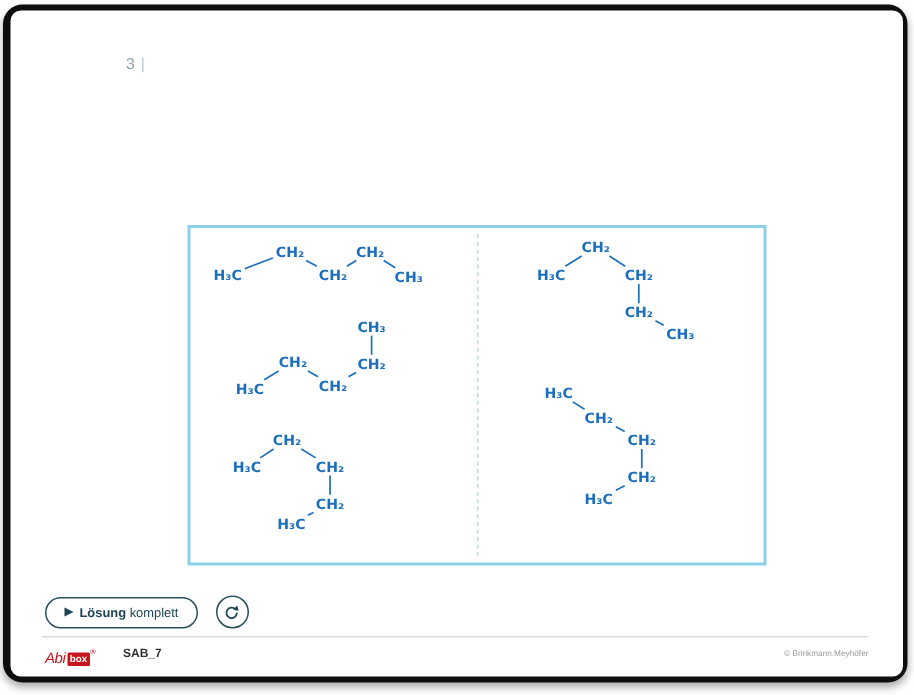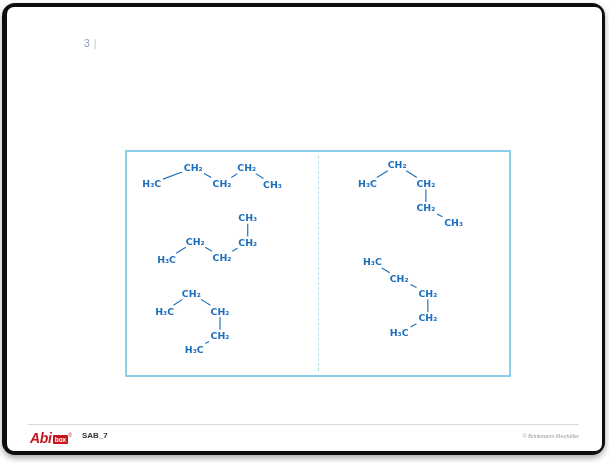--- a/index.html
+++ b/index.html
@@ -40,21 +40,21 @@
   .play{width:0;height:0;border-left:6px solid #1d4457;
         border-top:3.5px solid transparent;border-bottom:3.5px solid transparent;}
   .circle{width:22px;height:22px;border-radius:50%;background:#ffffff;
           border:1.4px solid #28505f;padding:0;display:flex;align-items:center;
           justify-content:center;cursor:pointer;}
 
   .footer-divider{position:absolute;left:28px;right:30px;top:424px;height:0;
                   border-top:1px solid #d9d9d9;}
   .footer{position:absolute;left:30px;right:30px;top:428px;height:16px;}
   .brand{position:absolute;left:0;top:1px;color:#c4161c;white-space:nowrap;}
-  .logo-script{font-style:italic;font-weight:700;font-size:14px;letter-spacing:-.3px;margin-top:28px;}
+  .logo-script{font-style:italic;font-weight:400;font-size:10px;letter-spacing:-.3px;margin-top:28px;}
   .logo-box{display:inline-block;background:#c4161c;color:#ffffff;font-size:6.5px;
             font-weight:700;padding:1px 2px;border-radius:1px;margin-left:1px;
             vertical-align:1px;}
   .logo-reg{font-size:5px;vertical-align:6px;}
   .ws-code{position:absolute;left:52px;top:3px;font-size:8px;font-weight:700;
            color:#333333;}
   .copyright{position:absolute;right:0;top:5px;font-size:5.5px;color:#9a9a9a;}
 </style>
 </head>
 <body>
@@ -124,20 +124,34 @@
             <text x="248" y="115.5" text-anchor="middle" fill="#1d6fbd">H₃C</text>
             <text x="275" y="132.5" text-anchor="middle" fill="#1d6fbd">CH₂</text>
             <text x="304" y="147.5" text-anchor="middle" fill="#1d6fbd">CH₂</text>
             <text x="304" y="172.5" text-anchor="middle" fill="#1d6fbd">CH₂</text>
             <text x="275" y="187.5" text-anchor="middle" fill="#1d6fbd">H₃C</text>
           </g>
         </svg>
       <div class="struct-divider"></div>
     </div>
 
+    <div class="toolbar">
+      <button class="pill">
+        <span class="play"></span>
+        <span class="lbl">
+          <b>Lösung</b> <span>komplett</span>
+        </span>
+      </button>
+      <button class="circle">
+        <svg width="15" height="15" viewBox="0 0 22 22">
+          <path d="M14.6 7.6 A5.1 5.1 0 1 0 16.0 11.6" fill="none" stroke="#1d4457" stroke-width="1.7" stroke-linecap="round"></path>
+          <polygon points="12.4,8.1 17.7,9.0 16.3,3.8" fill="#1d4457"></polygon>
+        </svg>
+      </button>
+    </div>
 
     <div class="footer-divider"></div>
 
     <div class="footer">
       <span class="brand">
         <span class="logo-script">Abi</span><span class="logo-box">box</span><span class="logo-reg">®</span>
       </span>
       <span class="ws-code">SAB_7</span>
       <span class="copyright">© Brinkmann.Meyhöfer</span>
     </div>

